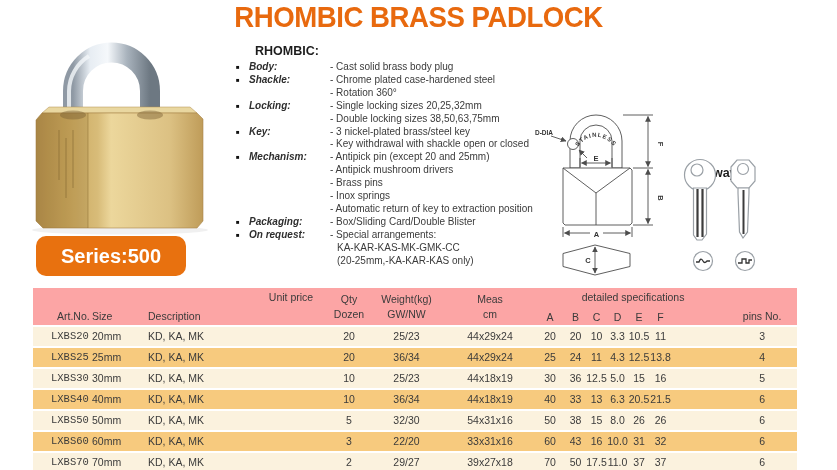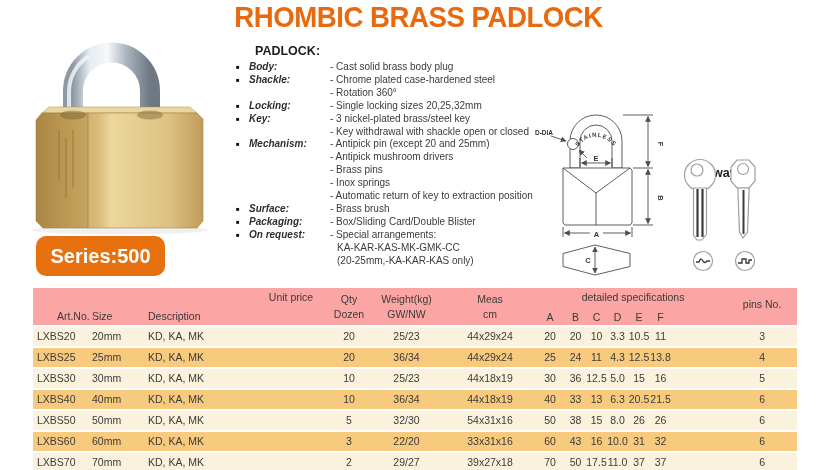--- a/index.html
+++ b/index.html
@@ -8,21 +8,21 @@
 
   
   .title{position:absolute;left:0;right:0;top:0;margin:0;text-align:center;
          color:#E8690E;font-size:30px;font-weight:800;letter-spacing:-.5px;
          transform:scaleX(.92);white-space:nowrap;}
 
   
   .photo{position:absolute;left:12px;top:30px;width:220px;height:205px;}
 
   
-  .series-badge{position:absolute;left:36px;top:236px;width:129px;height:40px;
+  .series-badge{position:absolute;left:36px;top:236px;width:150px;height:40px;
                 background:#E8710F;border-radius:10px;color:#fff;font-size:20px;
                 font-weight:bold;display:flex;align-items:center;justify-content:center;}
 
   
   .features{position:absolute;left:236px;top:44px;width:305px;}
   .features-heading{font-size:12.5px;font-weight:bold;color:#1d1d1d;margin:0 0 3px 19px;}
   .feat{display:grid;grid-template-columns:13px 81px 1fr;font-size:10px;line-height:12.9px;}
   .feat .bullet{font-size:6px;line-height:12.9px;color:#111;}
   .feat .flabel{font-weight:bold;font-style:italic;color:#2e2e2e;}
   .feat .fvals div{white-space:nowrap;}
@@ -37,26 +37,26 @@
   .spec-table{position:absolute;left:33px;top:288px;width:764px;border-collapse:collapse;
               table-layout:fixed;font-size:10.5px;color:#3b3b3b;}
   .spec-table th{background:#fca5a5;font-weight:normal;height:17px;padding:0;text-align:center;}
   .spec-table th div{line-height:15px;}
   .spec-table th.c-art,.spec-table th.c-size,.spec-table th.c-desc{vertical-align:bottom;padding-bottom:3px;text-align:left;}
   .spec-table th.c-art{padding-left:24px;}
   .spec-table th.c-size,.spec-table th.c-desc{padding-left:2px;}
   .spec-table th.c-unit{vertical-align:top;padding-top:3px;}
   .spec-table th.c-group{vertical-align:top;padding-top:3px;}
   .spec-table th.c-group .group-label{position:relative;left:30px;white-space:nowrap;}
-  .spec-table th.c-pins{vertical-align:bottom;padding-bottom:15px;padding-left:56px;}
+  .spec-table th.c-pins{vertical-align:bottom;padding-bottom:3px;padding-left:56px;}
   .spec-table td{background:#FBF2DE;height:19px;line-height:19px;padding:0;border-top:2px solid #fff;
                  text-align:center;white-space:nowrap;}
   .spec-table tr.alt td{background:#F7CA7E;}
   .spec-table td.col0,.spec-table td.col1,.spec-table td.col2{text-align:left;}
-  .spec-table td.col0{padding-left:4px;}
+  .spec-table td.col0{padding-left:18px;font-family:Liberation Mono, monospace;}
   .spec-table td.col1,.spec-table td.col2{padding-left:2px;}
   .spec-table td.col13{padding-left:56px;}
 </style>
 </head>
 <body>
 
 <div class="page">
 
   <h1 class="title">RHOMBIC BRASS PADLOCK</h1>
 
@@ -94,21 +94,21 @@
       <ellipse cx="61" cy="85" rx="13" ry="4.5" fill="#7a5f33" opacity="0.45"></ellipse>
       <ellipse cx="138" cy="85" rx="13" ry="4.5" fill="#7a5f33" opacity="0.45"></ellipse>
     </svg>
   </div>
 
   <div class="series-badge">
     <span>Series:500</span>
   </div>
 
   <div class="features">
-    <div class="features-heading">PADLOCK:</div>
+    <div class="features-heading">RHOMBIC:</div>
     <div>
         <div class="feat">
           <span class="bullet">■</span>
           <span class="flabel">Body:</span>
           <span class="fvals">
             <div>- Cast solid brass body plug</div>
           </span>
         </div>
         <div class="feat">
           <span class="bullet">■</span>
@@ -116,46 +116,40 @@
           <span class="fvals">
             <div>- Chrome plated case-hardened steel</div>
             <div>- Rotation 360°</div>
           </span>
         </div>
         <div class="feat">
           <span class="bullet">■</span>
           <span class="flabel">Locking:</span>
           <span class="fvals">
             <div>- Single locking sizes 20,25,32mm</div>
+            <div>- Double locking sizes 38,50,63,75mm</div>
           </span>
         </div>
         <div class="feat">
           <span class="bullet">■</span>
           <span class="flabel">Key:</span>
           <span class="fvals">
             <div>- 3 nickel-plated brass/steel key</div>
             <div>- Key withdrawal with shackle open or closed</div>
           </span>
         </div>
         <div class="feat">
           <span class="bullet">■</span>
           <span class="flabel">Mechanism:</span>
           <span class="fvals">
             <div>- Antipick pin (except 20 and 25mm)</div>
             <div>- Antipick mushroom drivers</div>
             <div>- Brass pins</div>
             <div>- Inox springs</div>
             <div>- Automatic return of key to extraction position</div>
-          </span>
-        </div>
-        <div class="feat">
-          <span class="bullet">■</span>
-          <span class="flabel">Surface:</span>
-          <span class="fvals">
-            <div>- Brass brush</div>
           </span>
         </div>
         <div class="feat">
           <span class="bullet">■</span>
           <span class="flabel">Packaging:</span>
           <span class="fvals">
             <div>- Box/Sliding Card/Double Blister</div>
           </span>
         </div>
         <div class="feat">

